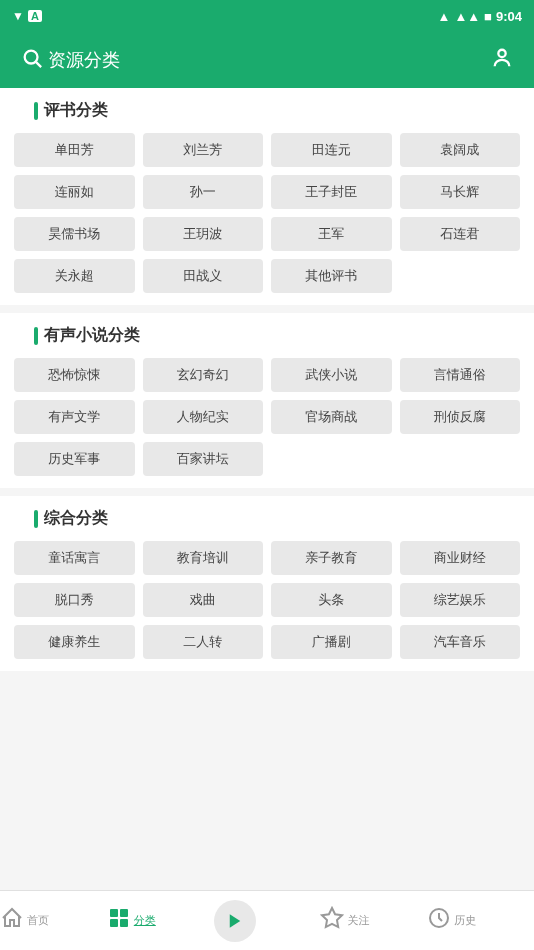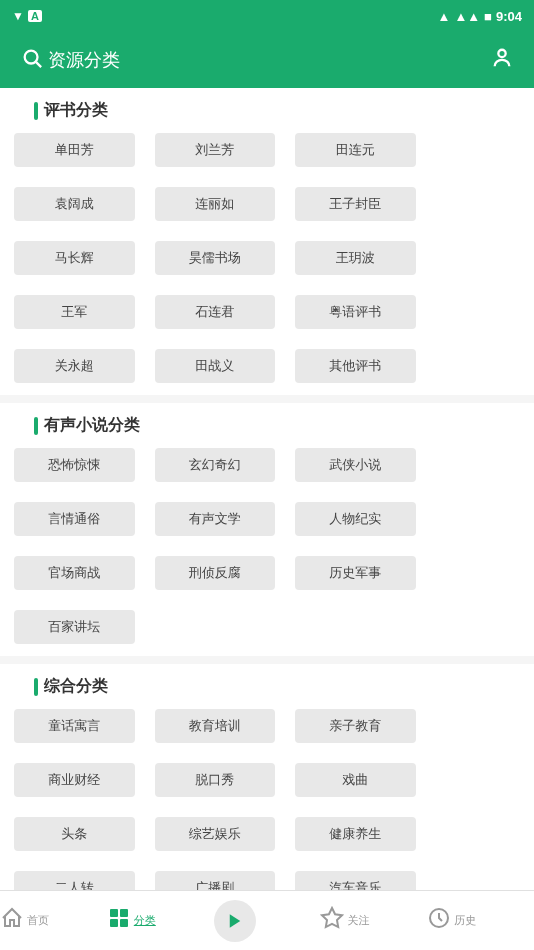--- a/index.html
+++ b/index.html
@@ -78,21 +78,21 @@
       width: 4px;
       height: 18px;
       background: #1aab6d;
       border-radius: 2px;
     }
 
     
     .tag-grid {
       display: flex;
       flex-wrap: wrap;
-      gap: 20px;
+      gap: 8px;
     }
     .tag {
       background: #e8e8e8;
       border-radius: 4px;
       padding: 8px 0;
       font-size: 13px;
       color: #444;
       text-align: center;
       cursor: pointer;
       width: calc((100% - 24px) / 4);
@@ -174,27 +174,27 @@
   <div class="section">
     <div class="section-title">
       <span>评书分类</span>
     </div>
     <div class="tag-grid">
       <div class="tag">单田芳</div>
       <div class="tag">刘兰芳</div>
       <div class="tag">田连元</div>
       <div class="tag">袁阔成</div>
       <div class="tag">连丽如</div>
+      <div class="tag">孙一</div>
       <div class="tag">王子封臣</div>
       <div class="tag">马长辉</div>
       <div class="tag">昊儒书场</div>
       <div class="tag">王玥波</div>
       <div class="tag">王军</div>
       <div class="tag">石连君</div>
-      <div class="tag">粤语评书</div>
       <div class="tag">关永超</div>
       <div class="tag">田战义</div>
       <div class="tag" style="width: calc((100% - 24px) / 4);">其他评书</div>
     </div>
   </div>
 
   <div class="section">
     <div class="section-title">
       <span>有声小说分类</span>
     </div>

